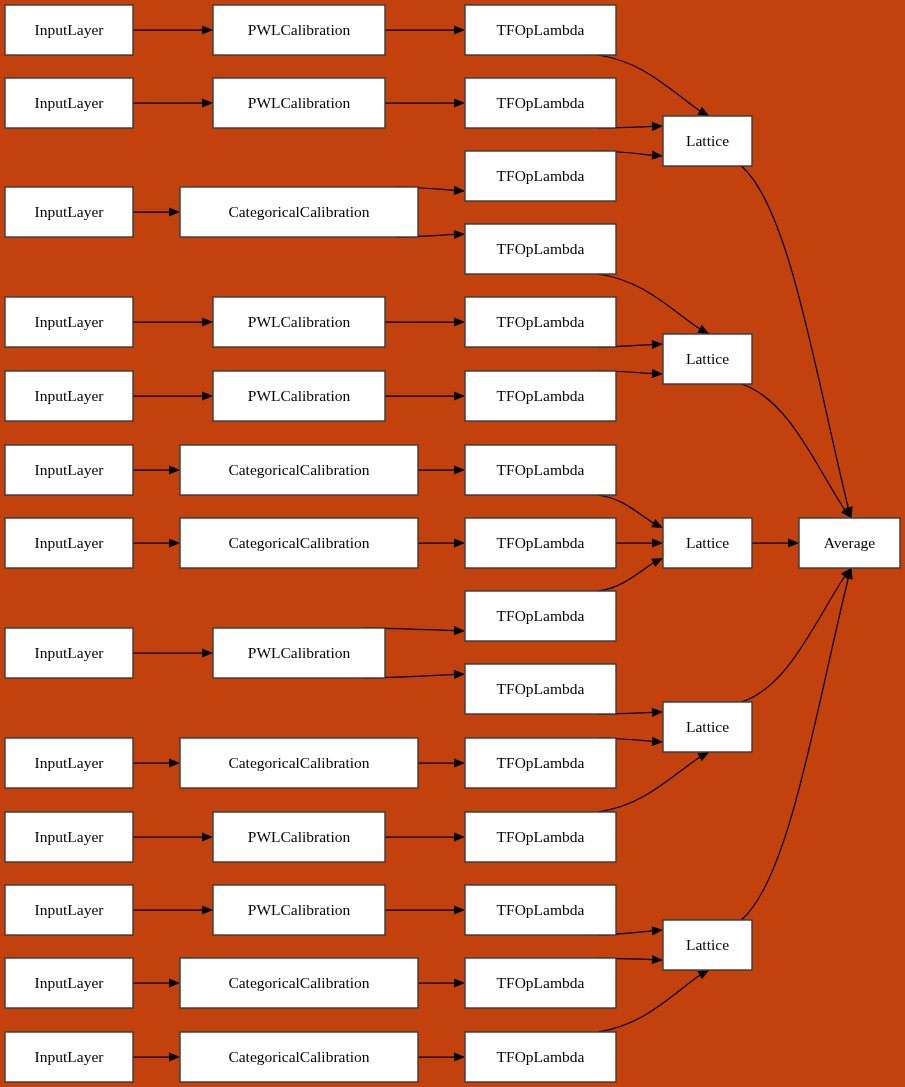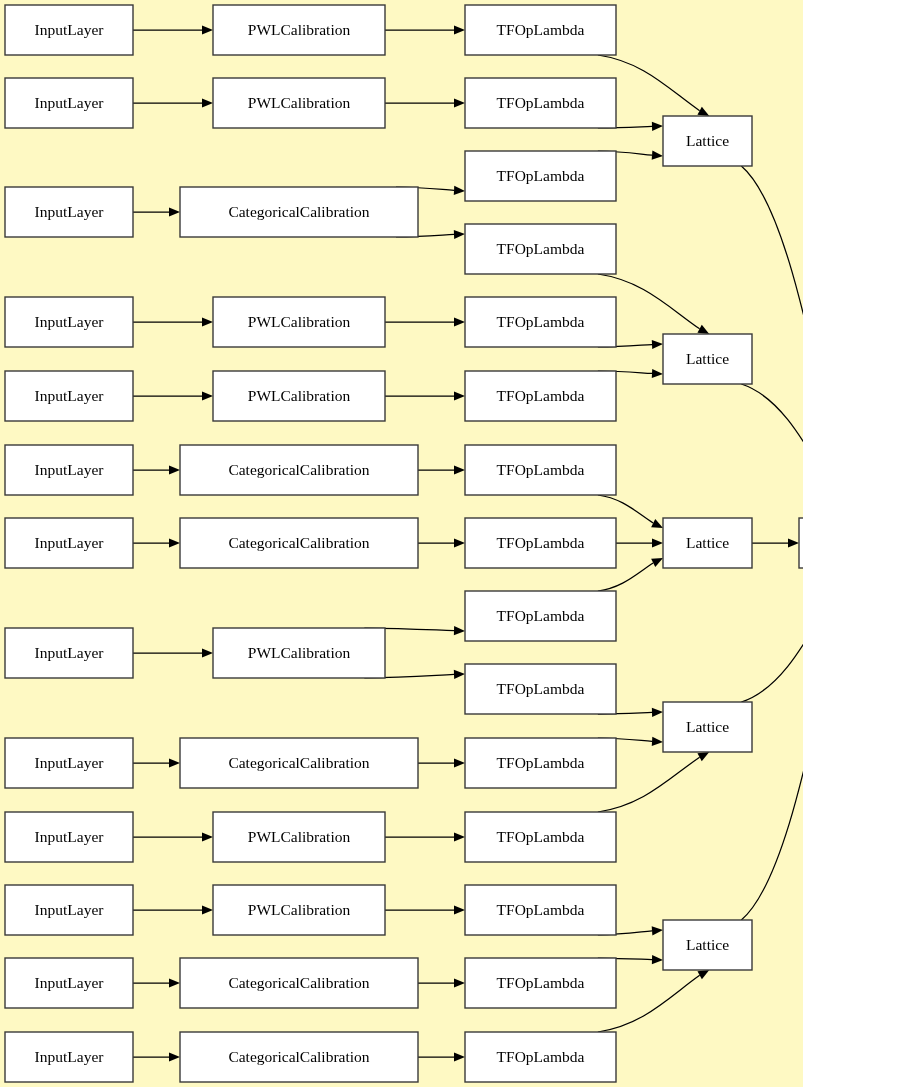--- a/index.html
+++ b/index.html
@@ -1,17 +1,17 @@
 <!DOCTYPE html>
 <html><head>
 <meta charset="utf-8">
 <style>
   html,body{margin:0;padding:0;background:#ffffff;}
   body{font-family:"Liberation Serif","DejaVu Serif",serif;}
-  #canvas{position:relative;width:803px;height:1087px;background:#fef9c3;overflow:hidden;}
+  #canvas{position:relative;width:905px;height:1087px;background:#c2410c;overflow:hidden;}
   svg{display:block;width:905px;height:1087px;}
   .node-rect{fill:#ffffff;stroke:#3a3a3a;stroke-width:1.4px;}
   .node-label{font-family:"Liberation Serif","DejaVu Serif",serif;font-size:15.5px;fill:#000000;
               text-anchor:middle;dominant-baseline:middle;}
   .edge-path{fill:none;stroke:#000000;stroke-width:1.25px;}
   .edge-head{fill:#000000;stroke:none;}
 </style>
 </head>
 <body>
 

